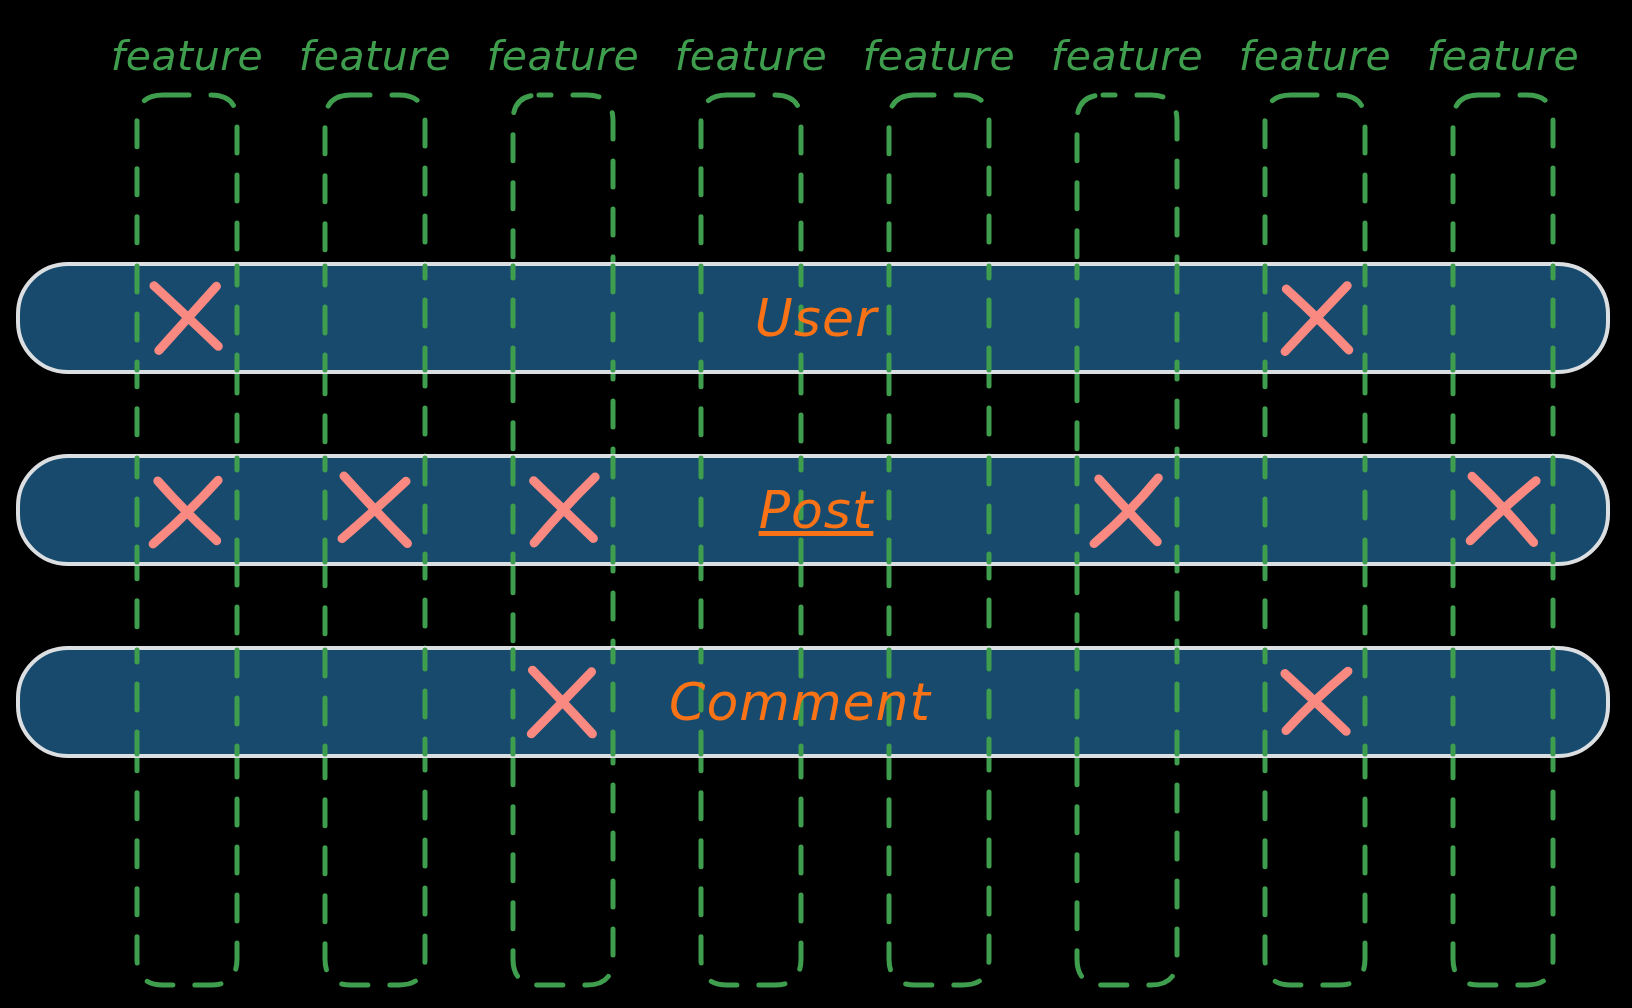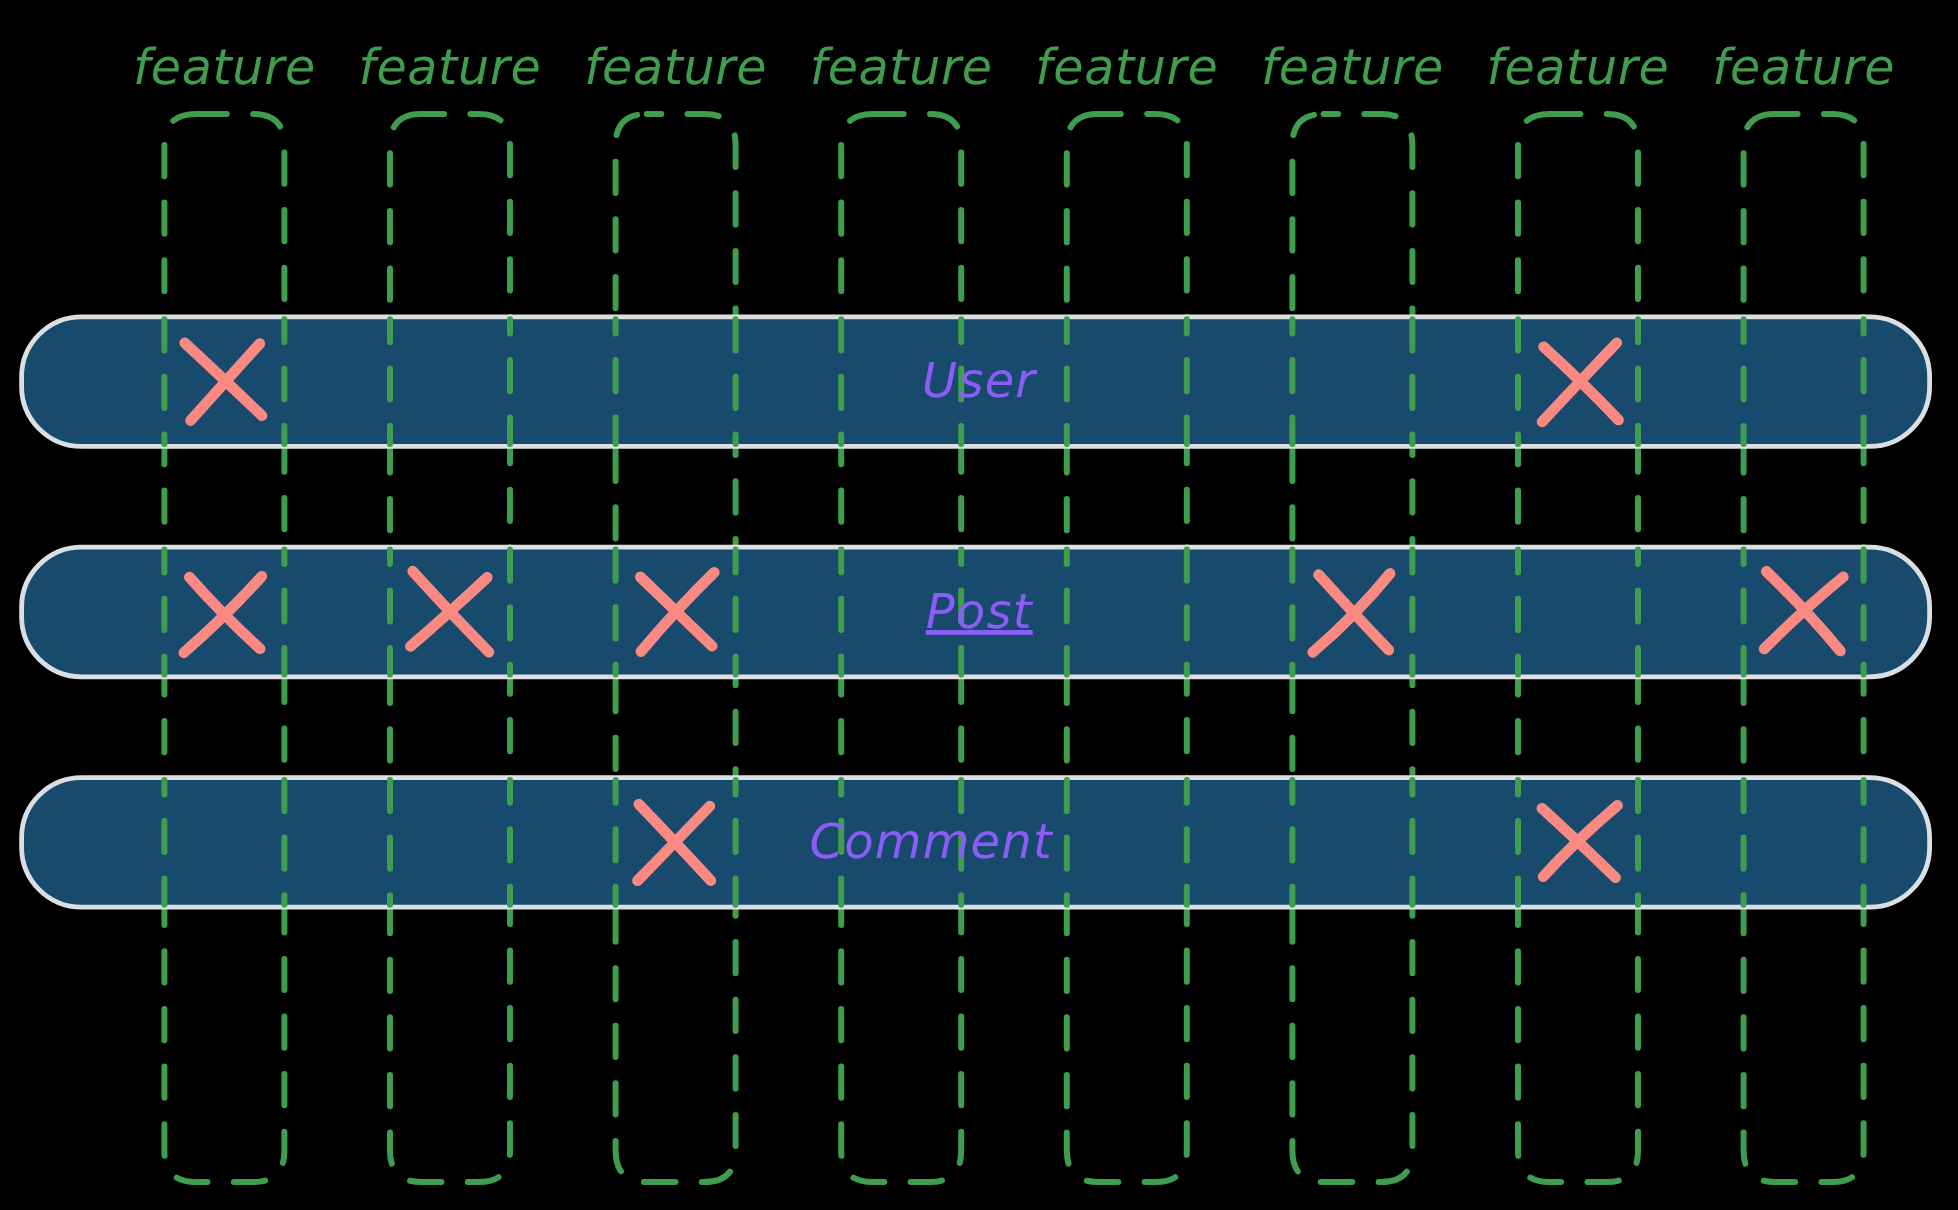--- a/index.html
+++ b/index.html
@@ -27,23 +27,23 @@
     font-size: 41px;
     font-weight: 400;
     letter-spacing: 0.5px;
     white-space: nowrap;
     text-align: center;
     transform: translateX(-50%);
     font-style: italic;
   }
   .entity-label {
     position: absolute;
-    color: #8b5cf6;
+    color: #f97316;
     font-family: "DejaVu Sans", sans-serif;
-    font-size: 40px;
+    font-size: 52px;
     font-weight: 400;
     letter-spacing: 1px;
     white-space: nowrap;
     transform: translate(-50%, -50%);
     font-style: italic;
     z-index: 5;
   }
 </style>
 </head>
 <body>
@@ -171,16 +171,16 @@
       <div class="feature-label" style="left: 563px; top: 32px;">feature</div>
       <div class="feature-label" style="left: 751px; top: 32px;">feature</div>
       <div class="feature-label" style="left: 939px; top: 32px;">feature</div>
       <div class="feature-label" style="left: 1127px; top: 32px;">feature</div>
       <div class="feature-label" style="left: 1315px; top: 32px;">feature</div>
       <div class="feature-label" style="left: 1503px; top: 32px;">feature</div>
     </div>
   <div id="entity-labels">
       <div class="entity-label" style="left: 816px; top: 318px;">User</div>
       <div class="entity-label" style="left: 816px; top: 510px; text-decoration: underline;">Post</div>
-      <div class="entity-label" style="left: 776px; top: 702px;">Comment</div>
+      <div class="entity-label" style="left: 800px; top: 702px;">Comment</div>
     </div>
 
 </div>
 
 </body></html>

